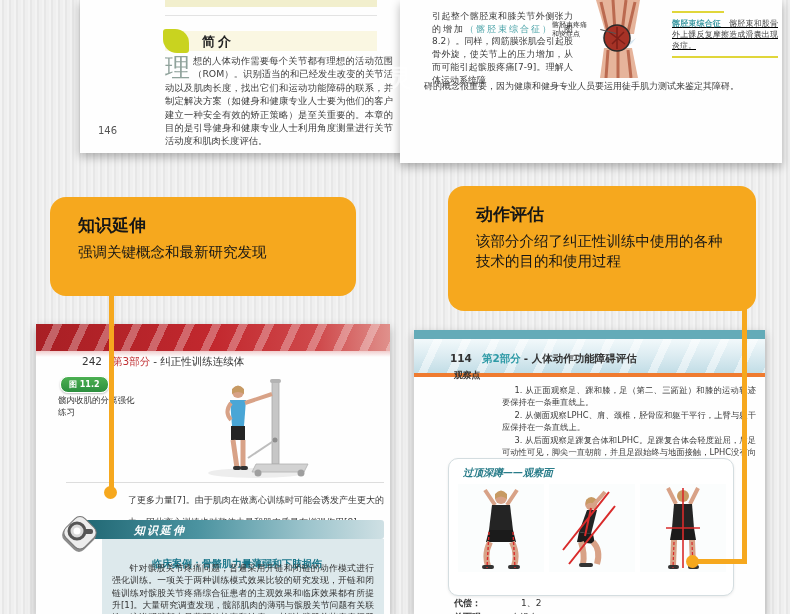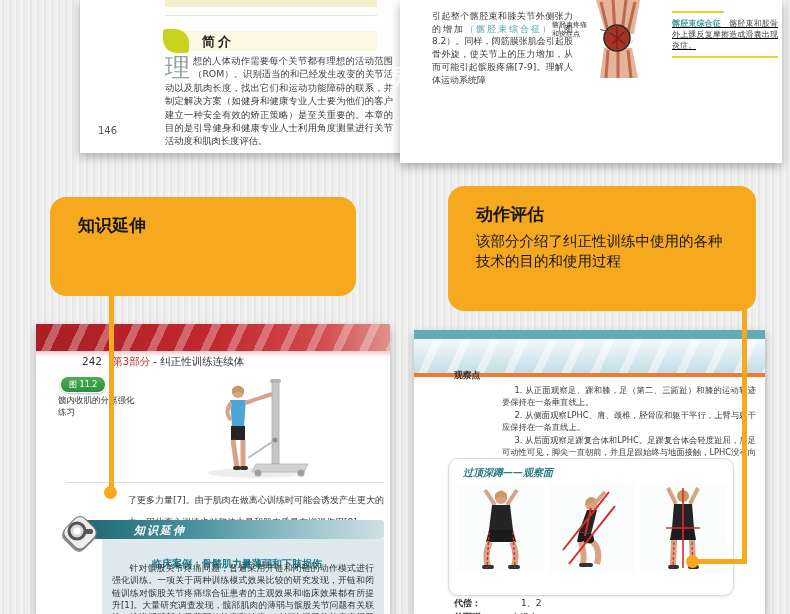--- a/index.html
+++ b/index.html
@@ -50,21 +50,21 @@
 
   
   #p-bl{left:36px;top:324px;width:354px;height:290px;}
   .bl-band{position:absolute;left:0;top:0;width:100%;height:27px;
     background:linear-gradient(90deg,#a81f24,#c2282e 50%,#cf4a4c 80%,#e0918c);}
   .bl-band:after{content:"";position:absolute;inset:0;
     background:repeating-linear-gradient(115deg,rgba(255,255,255,0) 0 16px,rgba(255,255,255,.30) 16px 24px);}
   .bl-bandfade{position:absolute;left:0;top:27px;width:100%;height:6px;background:linear-gradient(180deg,rgba(200,60,60,.25),rgba(255,255,255,0));}
   .bl-header{position:absolute;left:46px;top:31px;font-size:10.5px;font-weight:normal;color:#333;}
   .bl-part{color:#c03033;margin:0 3px 0 10px;}
-  .fig-badge{position:absolute;left:24px;top:52px;padding:2px 8px;font-size:8px;font-weight:normal;color:#fff;
+  .fig-badge{position:absolute;left:24px;top:52px;padding:2px 8px;font-size:8px;font-weight:bold;color:#fff;
     background:linear-gradient(180deg,#4cb052,#2c8f3f);border:1px solid #fff;border-radius:8px;box-shadow:0 1px 2px rgba(0,0,0,.25);}
   .fig-cap{position:absolute;left:22px;top:71px;width:78px;font-size:8.5px;line-height:11.5px;color:#333;}
   .bl-photo{position:absolute;left:150px;top:54px;width:132px;height:102px;}
   .bl-divider{position:absolute;left:30px;top:158px;width:318px;height:1px;background:#ddd;}
   .bl-para{position:absolute;left:92px;top:165px;width:256px;margin:0;font-size:9px;line-height:22px;color:#3a3a3a;text-align:justify;}
   .bl-banner{position:absolute;left:38px;top:196px;width:310px;height:19px;
     background:linear-gradient(90deg,#1d6470,#4b93a0 40%,#9cc4cc 75%,#cfe0e4);border-radius:0 3px 3px 0;}
   .bl-banner span{display:block;padding:3px 0 0 60px;font-size:11px;font-weight:bold;font-style:italic;color:#fff;letter-spacing:2px;}
   .bl-icon{position:absolute;left:19px;top:187px;width:48px;height:48px;z-index:2;}
   .case-box{position:absolute;left:66px;top:215px;width:282px;height:75px;background:#dde9ec;}
@@ -129,24 +129,26 @@
       <div>和炎症点</div>
     </div>
     <div class="tr-leader"></div>
 
     <div class="tr-sidebar">
       <div class="yline short"></div>
       <p><span class="tr-term">髂胫束综合征</span><span>　髂胫束和股骨外上髁反复摩擦造成滑囊出现炎症。</span></p>
       <div class="yline"></div>
     </div>
 
+    <p class="tr-full">碍的概念很重要，因为健康和健身专业人员要运用徒手肌力测试来鉴定其障碍。</p>
   </section>
 
   <div class="callout" id="co-left">
     <div class="co-title">知识延伸</div>
+    <div class="co-desc">强调关键概念和最新研究发现</div>
   </div>
   <div class="callout" id="co-right">
     <div class="co-title">动作评估</div>
     <div class="co-desc">该部分介绍了纠正性训练中使用的各种技术的目的和使用过程</div>
   </div>
 
   <div class="conn" id="cl-v"></div>
   <div class="conn" id="cl-dot"></div>
   <div class="conn" id="cr-v"></div>
   <div class="conn" id="cr-h"></div>
@@ -198,20 +200,23 @@
 
     <div class="case-box">
       <p class="case-title">临床案例：骨骼肌力量薄弱和下肢损伤</p>
       <p class="case-body">针对髌股关节疼痛问题，普遍采用开链和闭链的动作模式进行强化训练。一项关于两种训练模式效果比较的研究发现，开链和闭链训练对髌股关节疼痛综合征患者的主观效果和临床效果都有所提升[1]。大量研究调查发现，髋部肌肉的薄弱与髌股关节问题有关联性。这说明髋部力量薄弱的检查和治疗，对解决髌股关节疼痛问题十分重要[2-5]。还有临床研究观察到臀大肌和腘绳肌力量薄弱与踝关节损伤有关</p>
     </div>
   </section>
 
   <section class="page" id="p-br">
     <div class="br-topstrip"></div>
     <div class="br-band"></div>
+    <div class="br-header">
+      <span>114</span><span class="br-part">第2部分</span><span>- 人体动作功能障碍评估</span>
+    </div>
     <div class="br-rule"></div>
 
     <div class="obs-label">观察点</div>
     <div class="obs-list">
       <p>1. 从正面观察足、踝和膝，足（第二、三跖趾）和膝的运动轨迹要保持在一条垂直线上。</p>
       <p>2. 从侧面观察LPHC、肩、颈椎，胫骨应和躯干平行，上臂与躯干应保持在一条直线上。</p>
       <p>3. 从后面观察足踝复合体和LPHC。足踝复合体会轻度趾屈，后足可动性可见，脚尖一直朝前，并且足跟始终与地面接触，LPHC没有向一侧倾斜。</p>
     </div>
 
     <div class="sq-panel">

